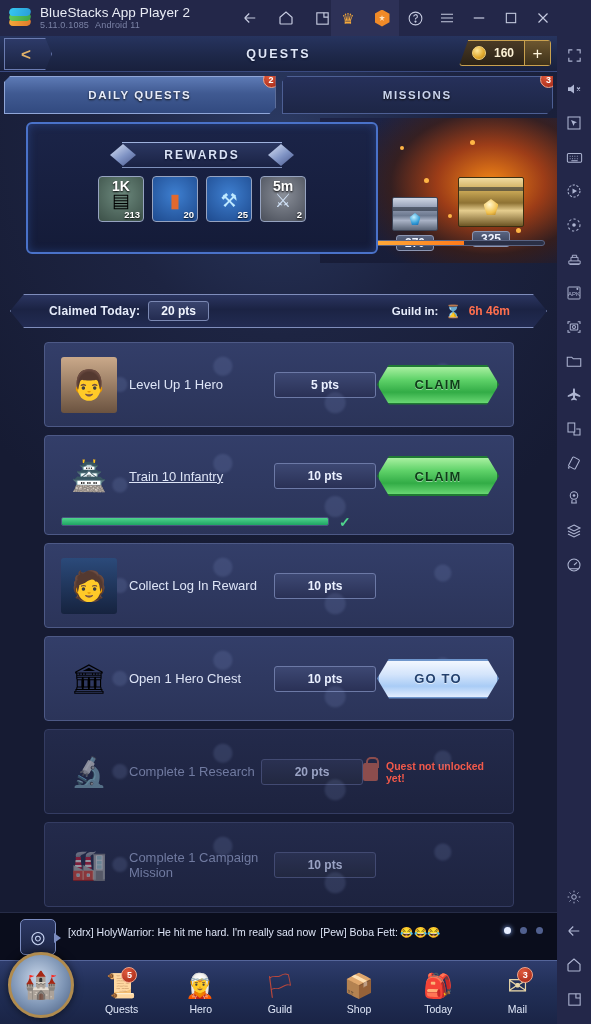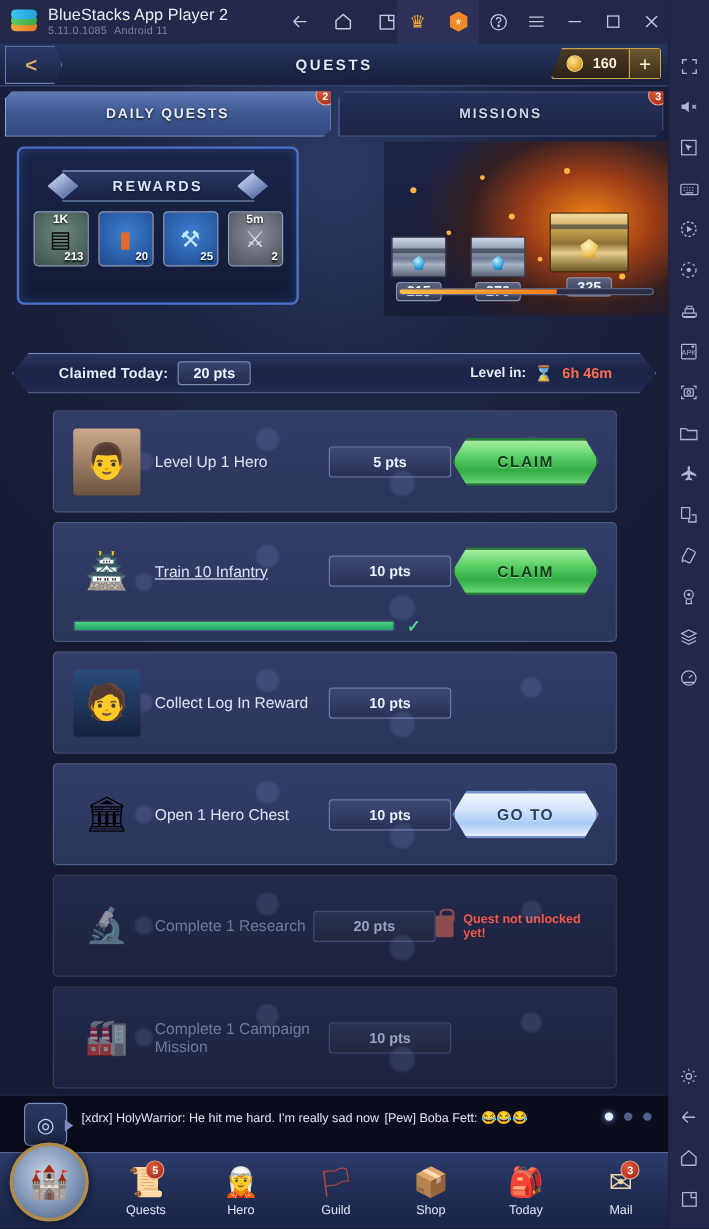--- a/index.html
+++ b/index.html
@@ -173,21 +173,21 @@
     border:1px solid #8c96b3; border-radius:3px;
     color:#f0f4ff; font-size:12px; font-weight:bold; padding:0 8px;
   }
   .chest-prog {
     position:absolute; left: 12px; right:12px; bottom: 17px; height:6px;
     background:#2a2f45; border:1px solid #5a6381; border-radius:3px; overflow:hidden;
   }
   .chest-prog i { display:block; height:100%; background: linear-gradient(90deg,#ffc048,#ff7a1a); }
 
   .rewardbox {
-    position:absolute; left: 14px; top: 4px; width: 235px; height: 132px;
+    position:absolute; left: 26px; top: 4px; width: 352px; height: 132px;
     background: linear-gradient(180deg, #1b2448 0%, #141b38 100%);
     border: 2px solid #4a72c9; border-radius: 6px;
     box-shadow: 0 0 10px rgba(60,110,210,.35) inset;
   }
   .rw-title-wrap { position:absolute; top:18px; left:50%; transform:translateX(-50%); width:216px; height:26px; display:flex;align-items:center;justify-content:center;}
   .rw-bar { position:absolute; left:28px; right:28px; top:0; bottom:0;
     background: linear-gradient(180deg,#2b3761,#1a2244);
     border-top:1px solid #9fb2dd; border-bottom:1px solid #7d8fba; }
   .rw-diamond { position:absolute; top:2px; width:26px; height:22px;
     background: linear-gradient(145deg,#dfe7f8,#7f93c4 55%,#49568a);
@@ -199,21 +199,21 @@
   .rw-items { position:absolute; top:52px; left:50%; transform:translateX(-50%); display:flex; gap:8px; }
   .rw-item {
     width:46px;height:46px; border:1px solid #96a3c0; border-radius:4px;
     position:relative; overflow:hidden;
   }
   .rw-item.g1 { background: radial-gradient(circle at 50% 40%, #6d8a7e, #3c5048); }
   .rw-item.g2 { background: radial-gradient(circle at 50% 40%, #3e7fd0, #1e4a8e); }
   .rw-item.g3 { background: radial-gradient(circle at 50% 40%, #3e7fd0, #1e4a8e); }
   .rw-item.g4 { background: radial-gradient(circle at 50% 40%, #8a8f99, #4a4f5a); }
   .rw-qty { position:absolute; right:3px; bottom:1px; color:#fff; font-size:9.5px; font-weight:bold; text-shadow:0 1px 2px #000;}
-  .rw-top { position:absolute; left:0; right:0; top:1px; text-align:center; color:#fff; font-size:10px; font-weight:bold; text-shadow:0 1px 2px #000;}
+  .rw-top { position:absolute; left:0; right:0; top:1px; text-align:center; color:#fff; font-size:14px; font-weight:bold; text-shadow:0 1px 2px #000;}
   .rw-glyph { position:absolute; left:50%; top:52%; transform:translate(-50%,-50%); font-size:19px; }
 
   
   .claimbar {
     position:absolute; top: 258px; left: 10px; width: 537px; height: 34px;
     background: linear-gradient(180deg,#2b3560 0%, #1b2344 45%, #222b52 100%);
     border:1px solid #7f8dbb; border-radius:4px;
     clip-path: polygon(14px 0, calc(100% - 14px) 0, 100% 50%, calc(100% - 14px) 100%, 14px 100%, 0 50%);
     display:flex;align-items:center;
   }
@@ -639,21 +639,21 @@
           <span class="rw-qty">2</span>
         </div>
       </div>
     </div>
   </div>
 
   <div class="claimbar">
     <span class="cb-label">Claimed Today:</span>
     <span class="cb-pts">20 pts</span>
     <span class="cb-right">
-      <span class="cb-reset">Level in:</span>
+      <span class="cb-reset">Guild in:</span>
       <span class="hourglass">⌛</span>
       <span class="cb-time">6h 46m</span>
     </span>
   </div>
 
   <div class="qlist">
 
     <div class="qrow" style="height:85px;">
       <span class="pattern"></span>
       <span class="q-icon" style="background:linear-gradient(180deg,#caa98a,#6b5340);border-radius:3px;">👨</span>

